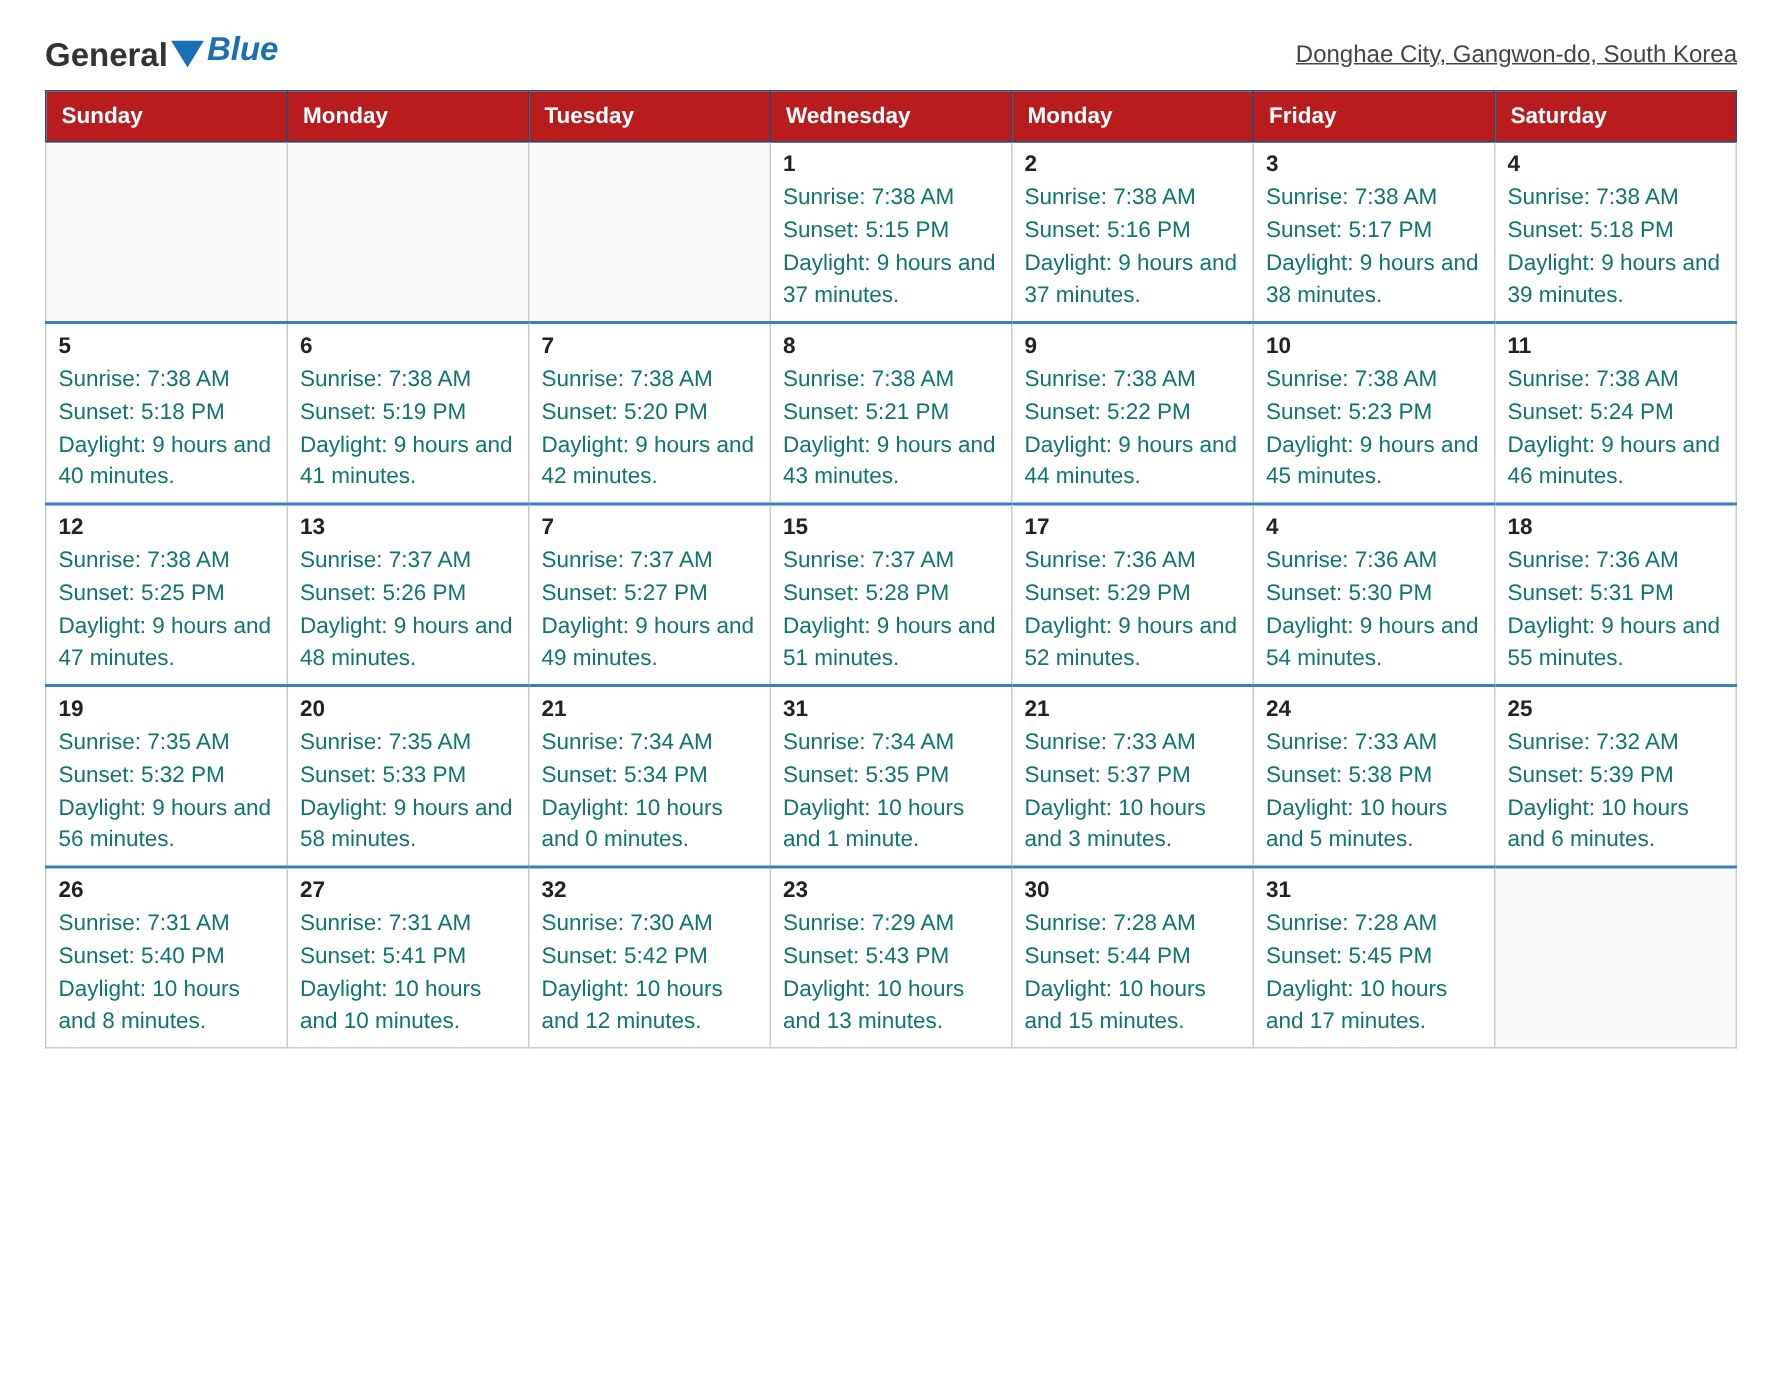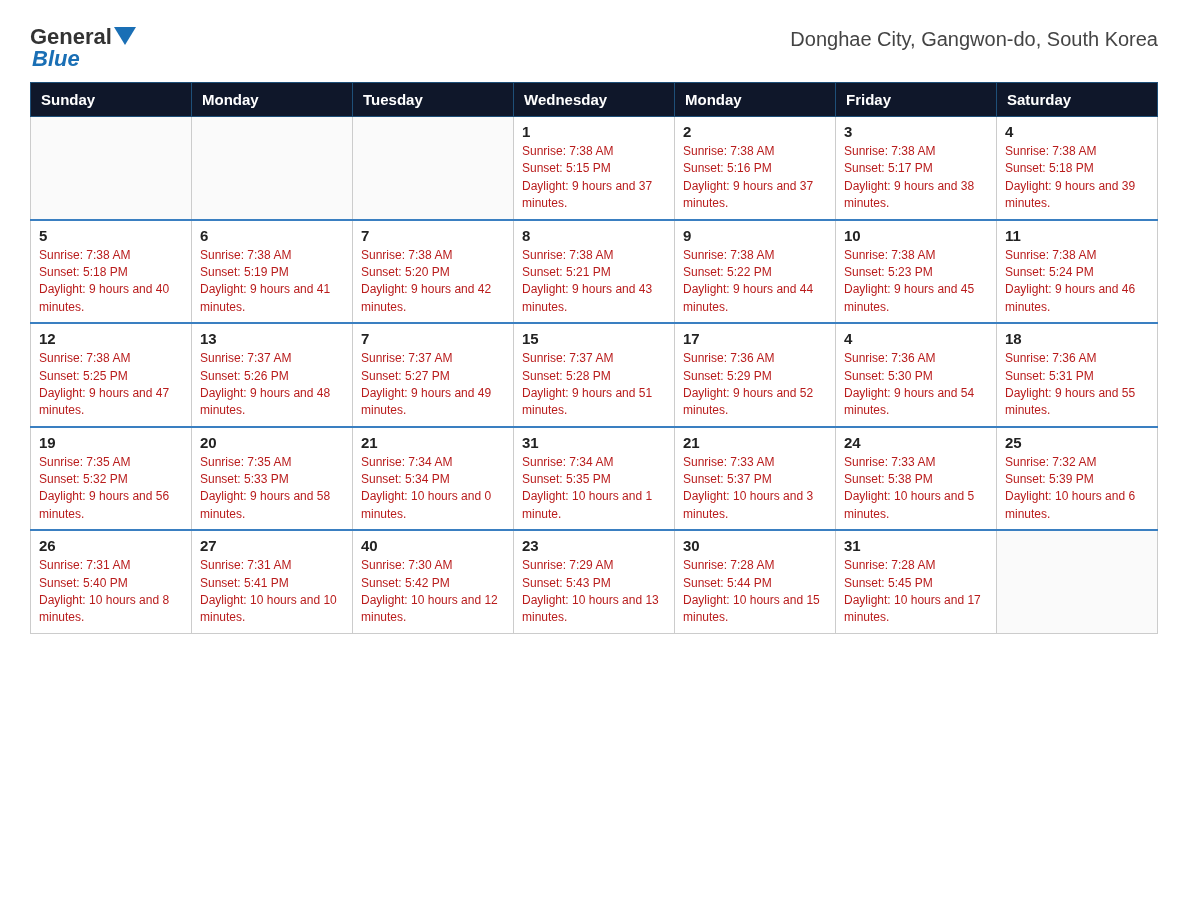--- a/index.html
+++ b/index.html
@@ -34,31 +34,32 @@
     .title-block {
       text-align: right;
     }
     .month-title {
       font-size: 48px;
       font-weight: bold;
       color: #222;
       line-height: 1.1;
     }
     .location-title {
-      font-size: 20px;
+      font-size: 16px;
       color: #444;
       margin-top: 4px;
+      text-decoration: underline;
     }
     .calendar {
       width: 100%;
       border-collapse: collapse;
       margin-top: 8px;
     }
     .calendar thead tr th {
-      background-color: #0f172a;
+      background-color: #b91c1c;
       color: #fff;
       font-size: 15px;
       font-weight: bold;
       padding: 8px 10px;
       text-align: left;
       border: 1px solid #1e4f78;
     }
     .calendar tbody tr td {
       border: 1px solid #ccc;
       vertical-align: top;
@@ -69,37 +70,37 @@
       color: #333;
     }
     .day-number {
       font-size: 15px;
       font-weight: bold;
       color: #222;
       display: block;
       margin-bottom: 3px;
     }
     .day-info {
-      color: #b91c1c;
-      font-size: 12px;
+      color: #0f766e;
+      font-size: 15px;
       line-height: 1.45;
     }
     .empty-cell {
       background: #fafafa;
     }
     .calendar tbody tr:not(:last-child) td {
       border-bottom: 2px solid #3a7fc1;
     }
   </style>
 </head>
 <body>
 
 <div class="header">
   <div class="logo">
-    <div style="display:flex;flex-direction:column;align-items:flex-start;">
+    <div style="display:flex;align-items:flex-start;">
       <div style="display:flex;align-items:center;">
         <span class="logo-text-general">General</span>
         <div style="display:inline-block;margin-left:2px;margin-top:2px;">
           <svg width="22" height="18" viewBox="0 0 22 18">
             <polygon points="0,0 22,0 11,18" fill="#1a6fb5"></polygon>
           </svg>
         </div>
       </div>
       <span class="logo-text-blue" style="margin-top:-4px;margin-left:2px;font-style:italic;">Blue</span>
     </div>
@@ -236,21 +237,21 @@
       <tr>
         <td>
           <span class="day-number">26</span>
           <div class="day-info">Sunrise: 7:31 AM<br>Sunset: 5:40 PM<br>Daylight: 10 hours and 8 minutes.</div>
         </td>
         <td>
           <span class="day-number">27</span>
           <div class="day-info">Sunrise: 7:31 AM<br>Sunset: 5:41 PM<br>Daylight: 10 hours and 10 minutes.</div>
         </td>
         <td>
-          <span class="day-number">40</span>
+          <span class="day-number">32</span>
           <div class="day-info">Sunrise: 7:30 AM<br>Sunset: 5:42 PM<br>Daylight: 10 hours and 12 minutes.</div>
         </td>
         <td>
           <span class="day-number">23</span>
           <div class="day-info">Sunrise: 7:29 AM<br>Sunset: 5:43 PM<br>Daylight: 10 hours and 13 minutes.</div>
         </td>
         <td>
           <span class="day-number">30</span>
           <div class="day-info">Sunrise: 7:28 AM<br>Sunset: 5:44 PM<br>Daylight: 10 hours and 15 minutes.</div>
         </td>

